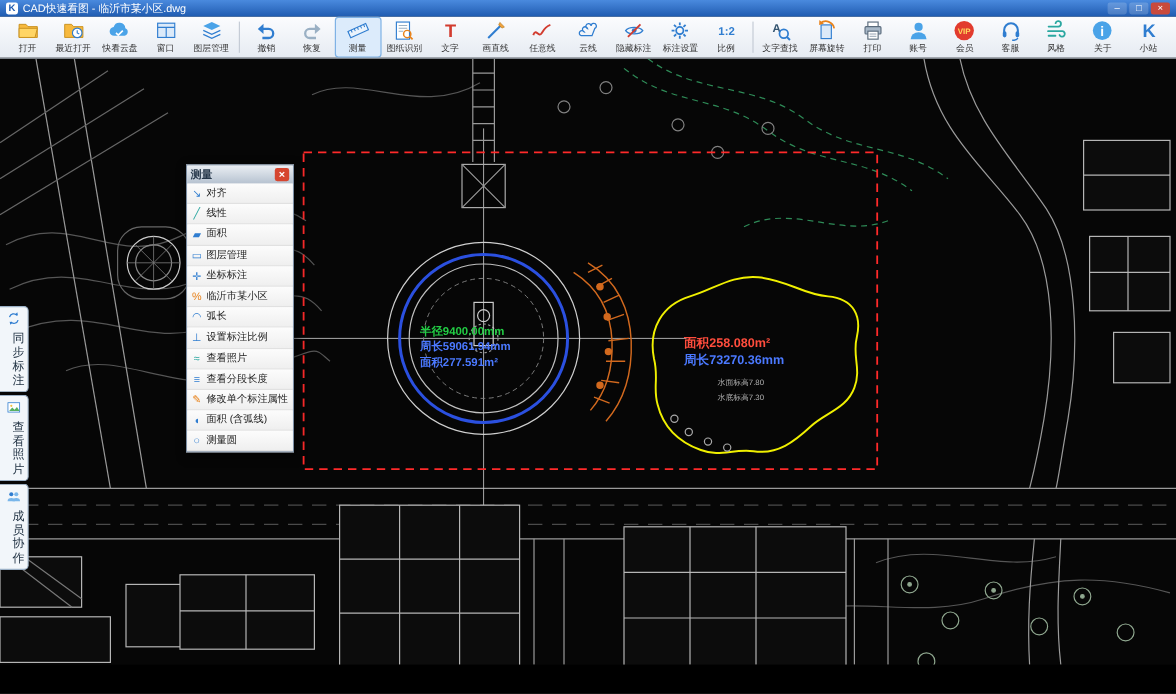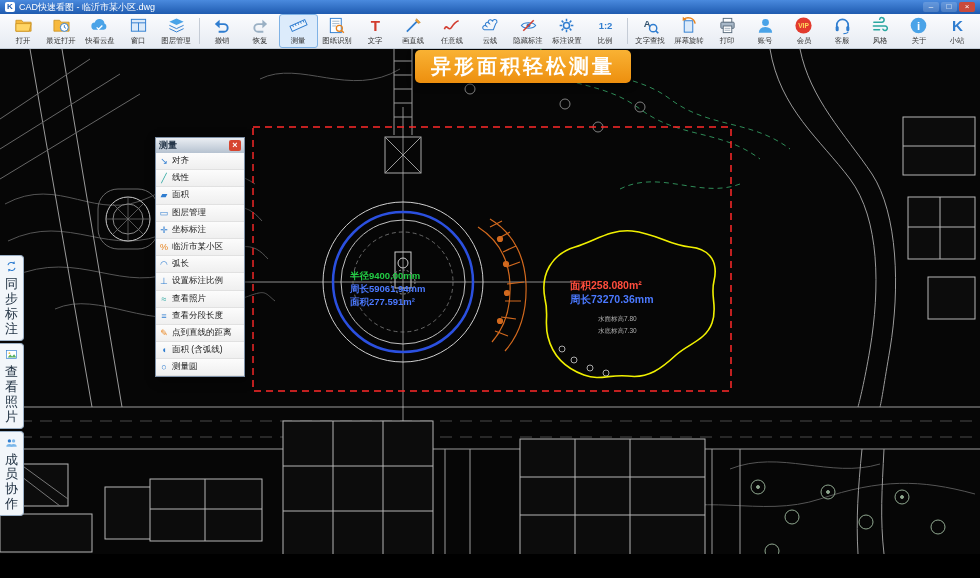--- a/index.html
+++ b/index.html
@@ -43,21 +43,21 @@
             font-size:9px;font-weight:bold;color:#26374a;padding:0 3px;}
   .mp-close{margin-left:auto;width:12px;height:11px;background:#d6452f;color:#fff;font-size:9px;
             line-height:10px;text-align:center;border-radius:2px;}
   .mp-row{height:16.2px;display:flex;align-items:center;font-size:8.5px;color:#222;padding:0 2px;
           border-bottom:1px solid #e1e1e1;white-space:nowrap;background:linear-gradient(#fcfcfc,#efefef);}
   .mp-ic{width:12px;text-align:center;font-size:9px;margin-right:2px;}
   
   .side-dock{position:absolute;left:0;top:206px;width:24px;}
   .dock-btn{background:#f2f6fa;border:1px solid #9bb0c6;border-left:none;border-radius:0 4px 4px 0;
             margin-bottom:2px;padding:3px 1px;display:flex;flex-direction:column;align-items:center;}
-  .dock-lb{font-size:13px;color:#234;width:18px;text-align:center;line-height:1.15;word-break:break-all;}
+  .dock-lb{font-size:10px;color:#234;width:18px;text-align:right;line-height:1.15;word-break:break-all;}
   
   .bottombar{height:10px;background:#000;}
 </style>
 </head>
 <body>
 
 <div class="app">
 
   <div class="titlebar">
     <span class="appicon">K</span>
@@ -452,21 +452,20 @@
       <g font-weight="bold">
         <text x="570" y="240" font-size="10.5" fill="#ff4d3d">面积258.080m²</text>
         <text x="570" y="254" font-size="10.5" fill="#4b79ff">周长73270.36mm</text>
       </g>
       <g>
         <text x="598" y="272" font-size="6.5" fill="#b0b0b0">水面标高7.80</text>
         <text x="598" y="284" font-size="6.5" fill="#b0b0b0">水底标高7.30</text>
       </g>
     </svg>
 
-    <div class="banner">异形面积轻松测量</div>
 
     <div class="mpanel">
       <div class="mp-title">
         <span>测量</span>
         <span class="mp-close">×</span>
       </div>
       <div>
           <div class="mp-row">
             <span class="mp-ic" style="color:#2f7dd0">↘</span>
             <span>对齐</span>
@@ -502,21 +501,21 @@
           <div class="mp-row">
             <span class="mp-ic" style="color:#2aa7a0">≈</span>
             <span>查看照片</span>
           </div>
           <div class="mp-row">
             <span class="mp-ic" style="color:#2f7dd0">≡</span>
             <span>查看分段长度</span>
           </div>
           <div class="mp-row">
             <span class="mp-ic" style="color:#e8821a">✎</span>
-            <span>点到直线的距离</span>
+            <span>修改单个标注属性</span>
           </div>
           <div class="mp-row">
             <span class="mp-ic" style="color:#2f7dd0">◖</span>
             <span>面积 (含弧线)</span>
           </div>
           <div class="mp-row">
             <span class="mp-ic" style="color:#2f7dd0">○</span>
             <span>测量圆</span>
           </div>
         </div>

